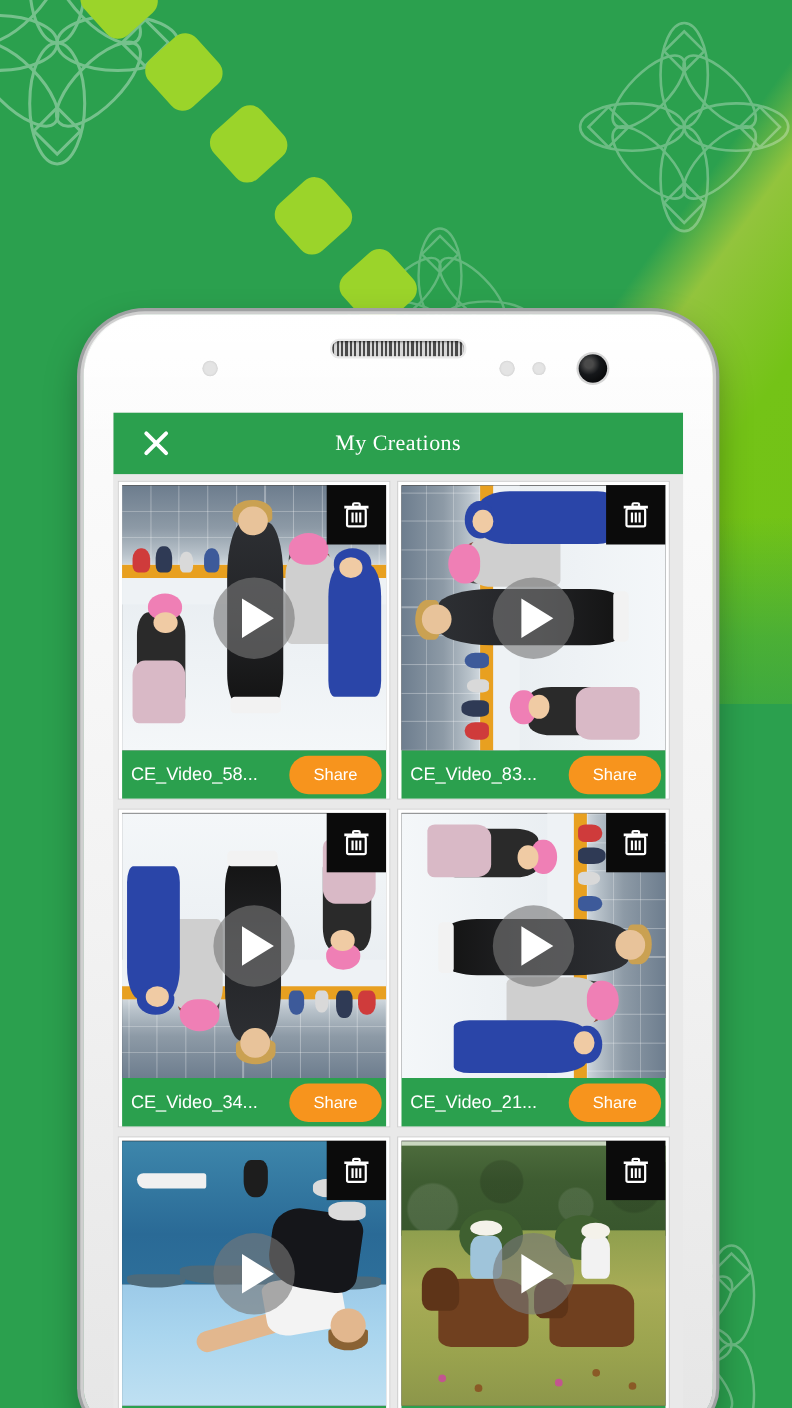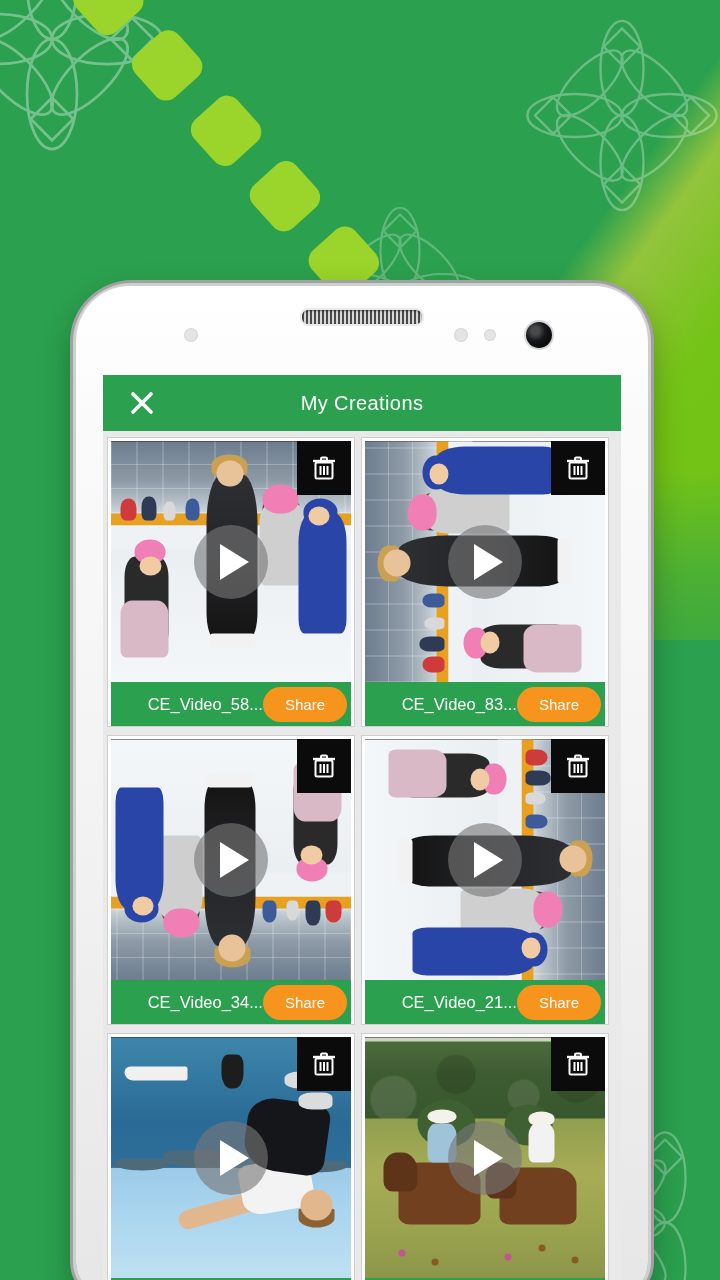--- a/index.html
+++ b/index.html
@@ -149,20 +149,21 @@
     background: #e9e9e9;
     overflow: hidden;
   }
 
   .appbar {
     position: relative;
     height: 56px;
     background: #2BA04E;
     display: flex;
     align-items: center;
+    font-family: Liberation Serif, serif;
   }
   .appbar-close {
     position: absolute;
     left: 22px;
     width: 34px; height: 34px;
     display: flex; align-items: center; justify-content: center;
     cursor: pointer;
   }
   .appbar-close svg { display: block; }
   .appbar-title {
@@ -230,22 +231,22 @@
     border-top: 18px solid transparent;
     border-bottom: 18px solid transparent;
     border-left: 29px solid #ffffff;
   }
 
   .card-foot {
     height: 44px;
     background: #2BA04E;
     display: flex;
     align-items: center;
-    justify-content: flex-end;
-    padding: 0 4px 0 23px;
+    justify-content: space-between;
+    padding: 0 4px 0 8px;
     box-sizing: border-box;
   }
   .card-name {
     color: #ffffff;
     font-size: 16.5px;
     white-space: nowrap;
     overflow: hidden;
   }
   .share-btn {
     background: #F7941D;

